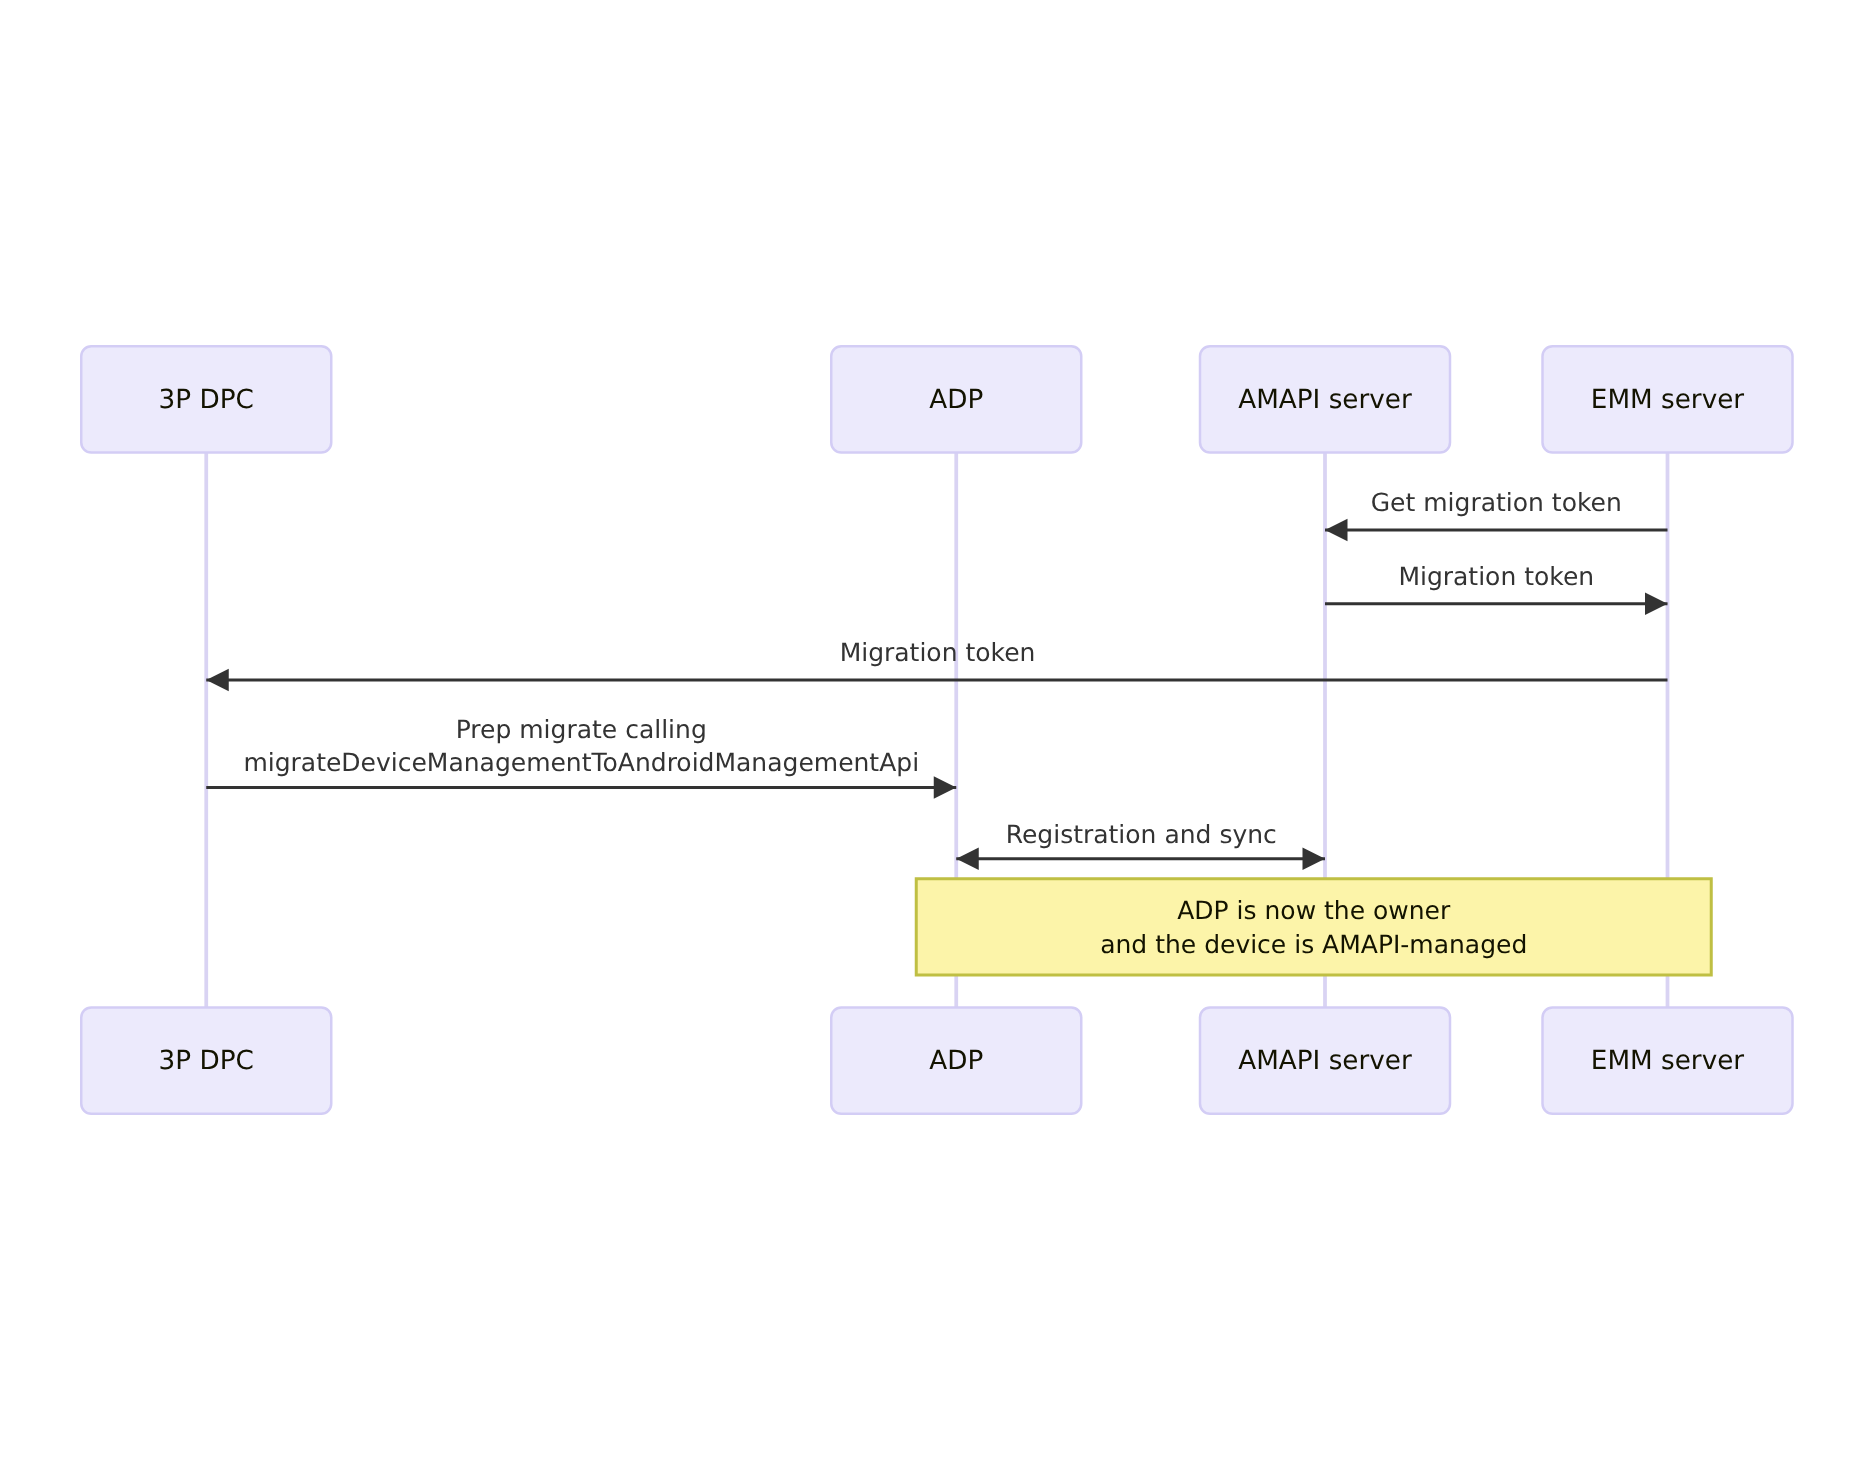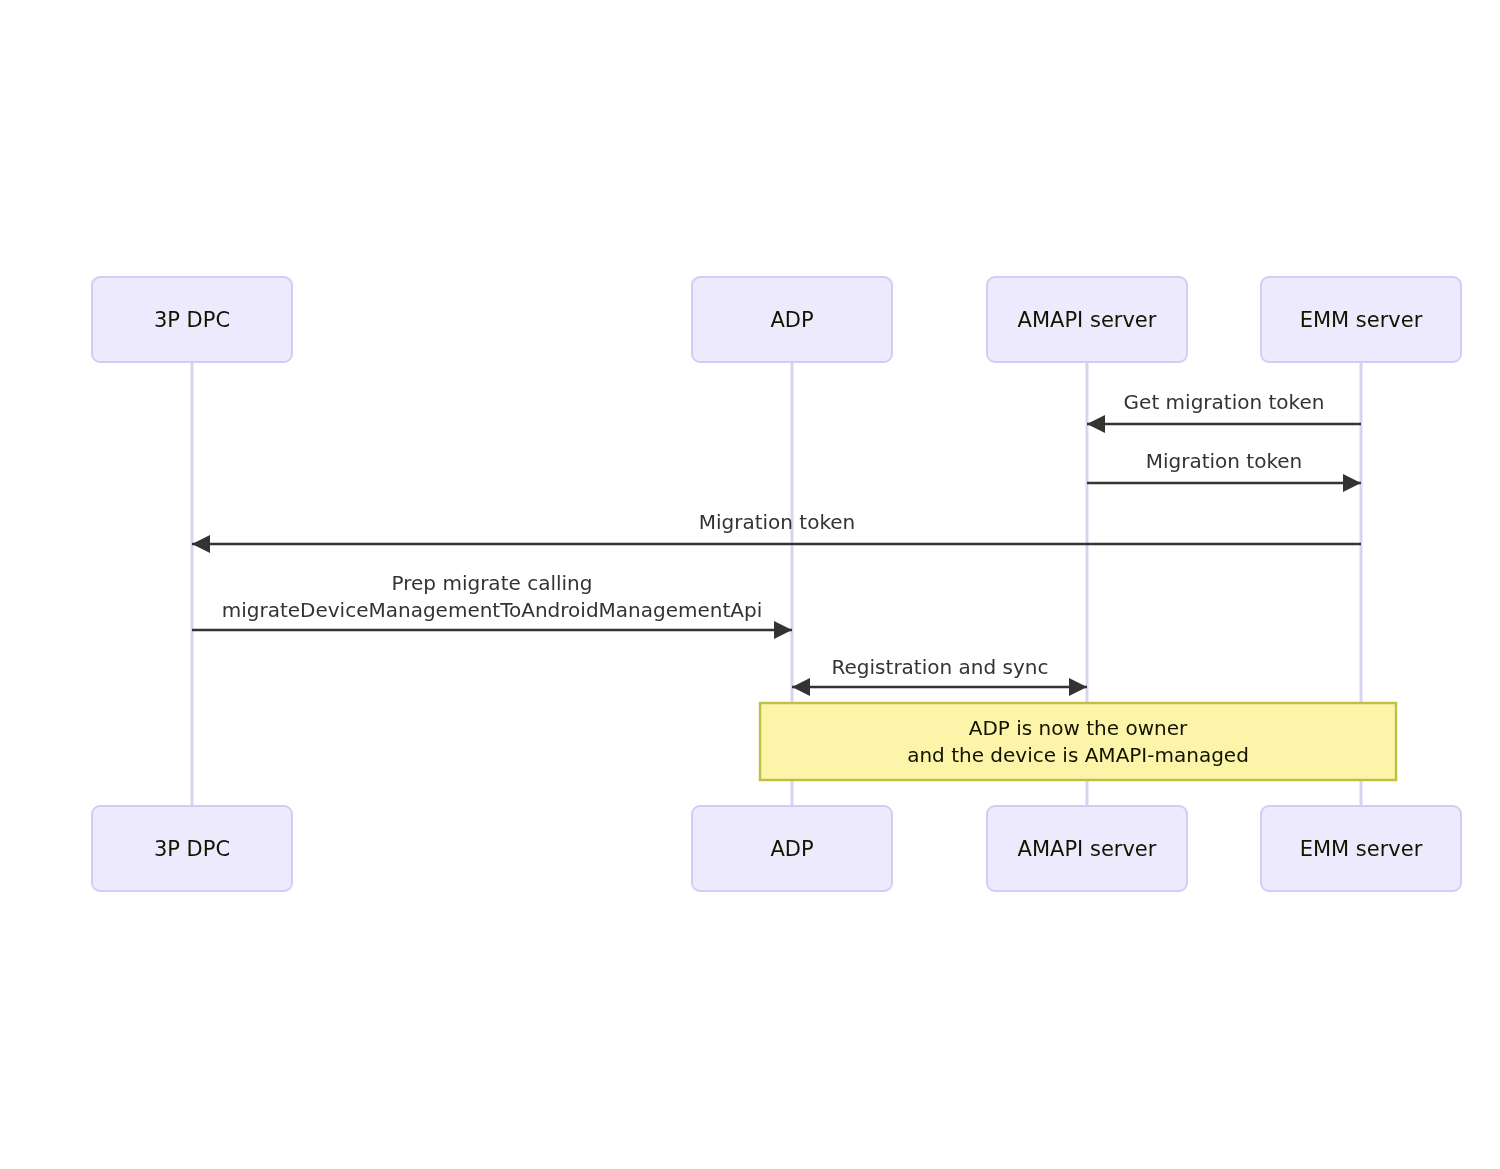--- a/index.html
+++ b/index.html
@@ -13,21 +13,20 @@
     position: relative;
     font-family: "DejaVu Sans", "Liberation Sans", sans-serif;
     overflow: hidden;
   }
   #diagram-root {
     position: absolute;
     left: 0;
     top: 0;
     width: 1303px;
     height: 1169px;
-    padding-left: 27px;
   }
   svg.seq {
     display: block;
     width: 1500px;
     height: 1169px;
   }
   .participant-box {
     fill: #ECEAFC;
     stroke: #D3CDF5;
     stroke-width: 2;

